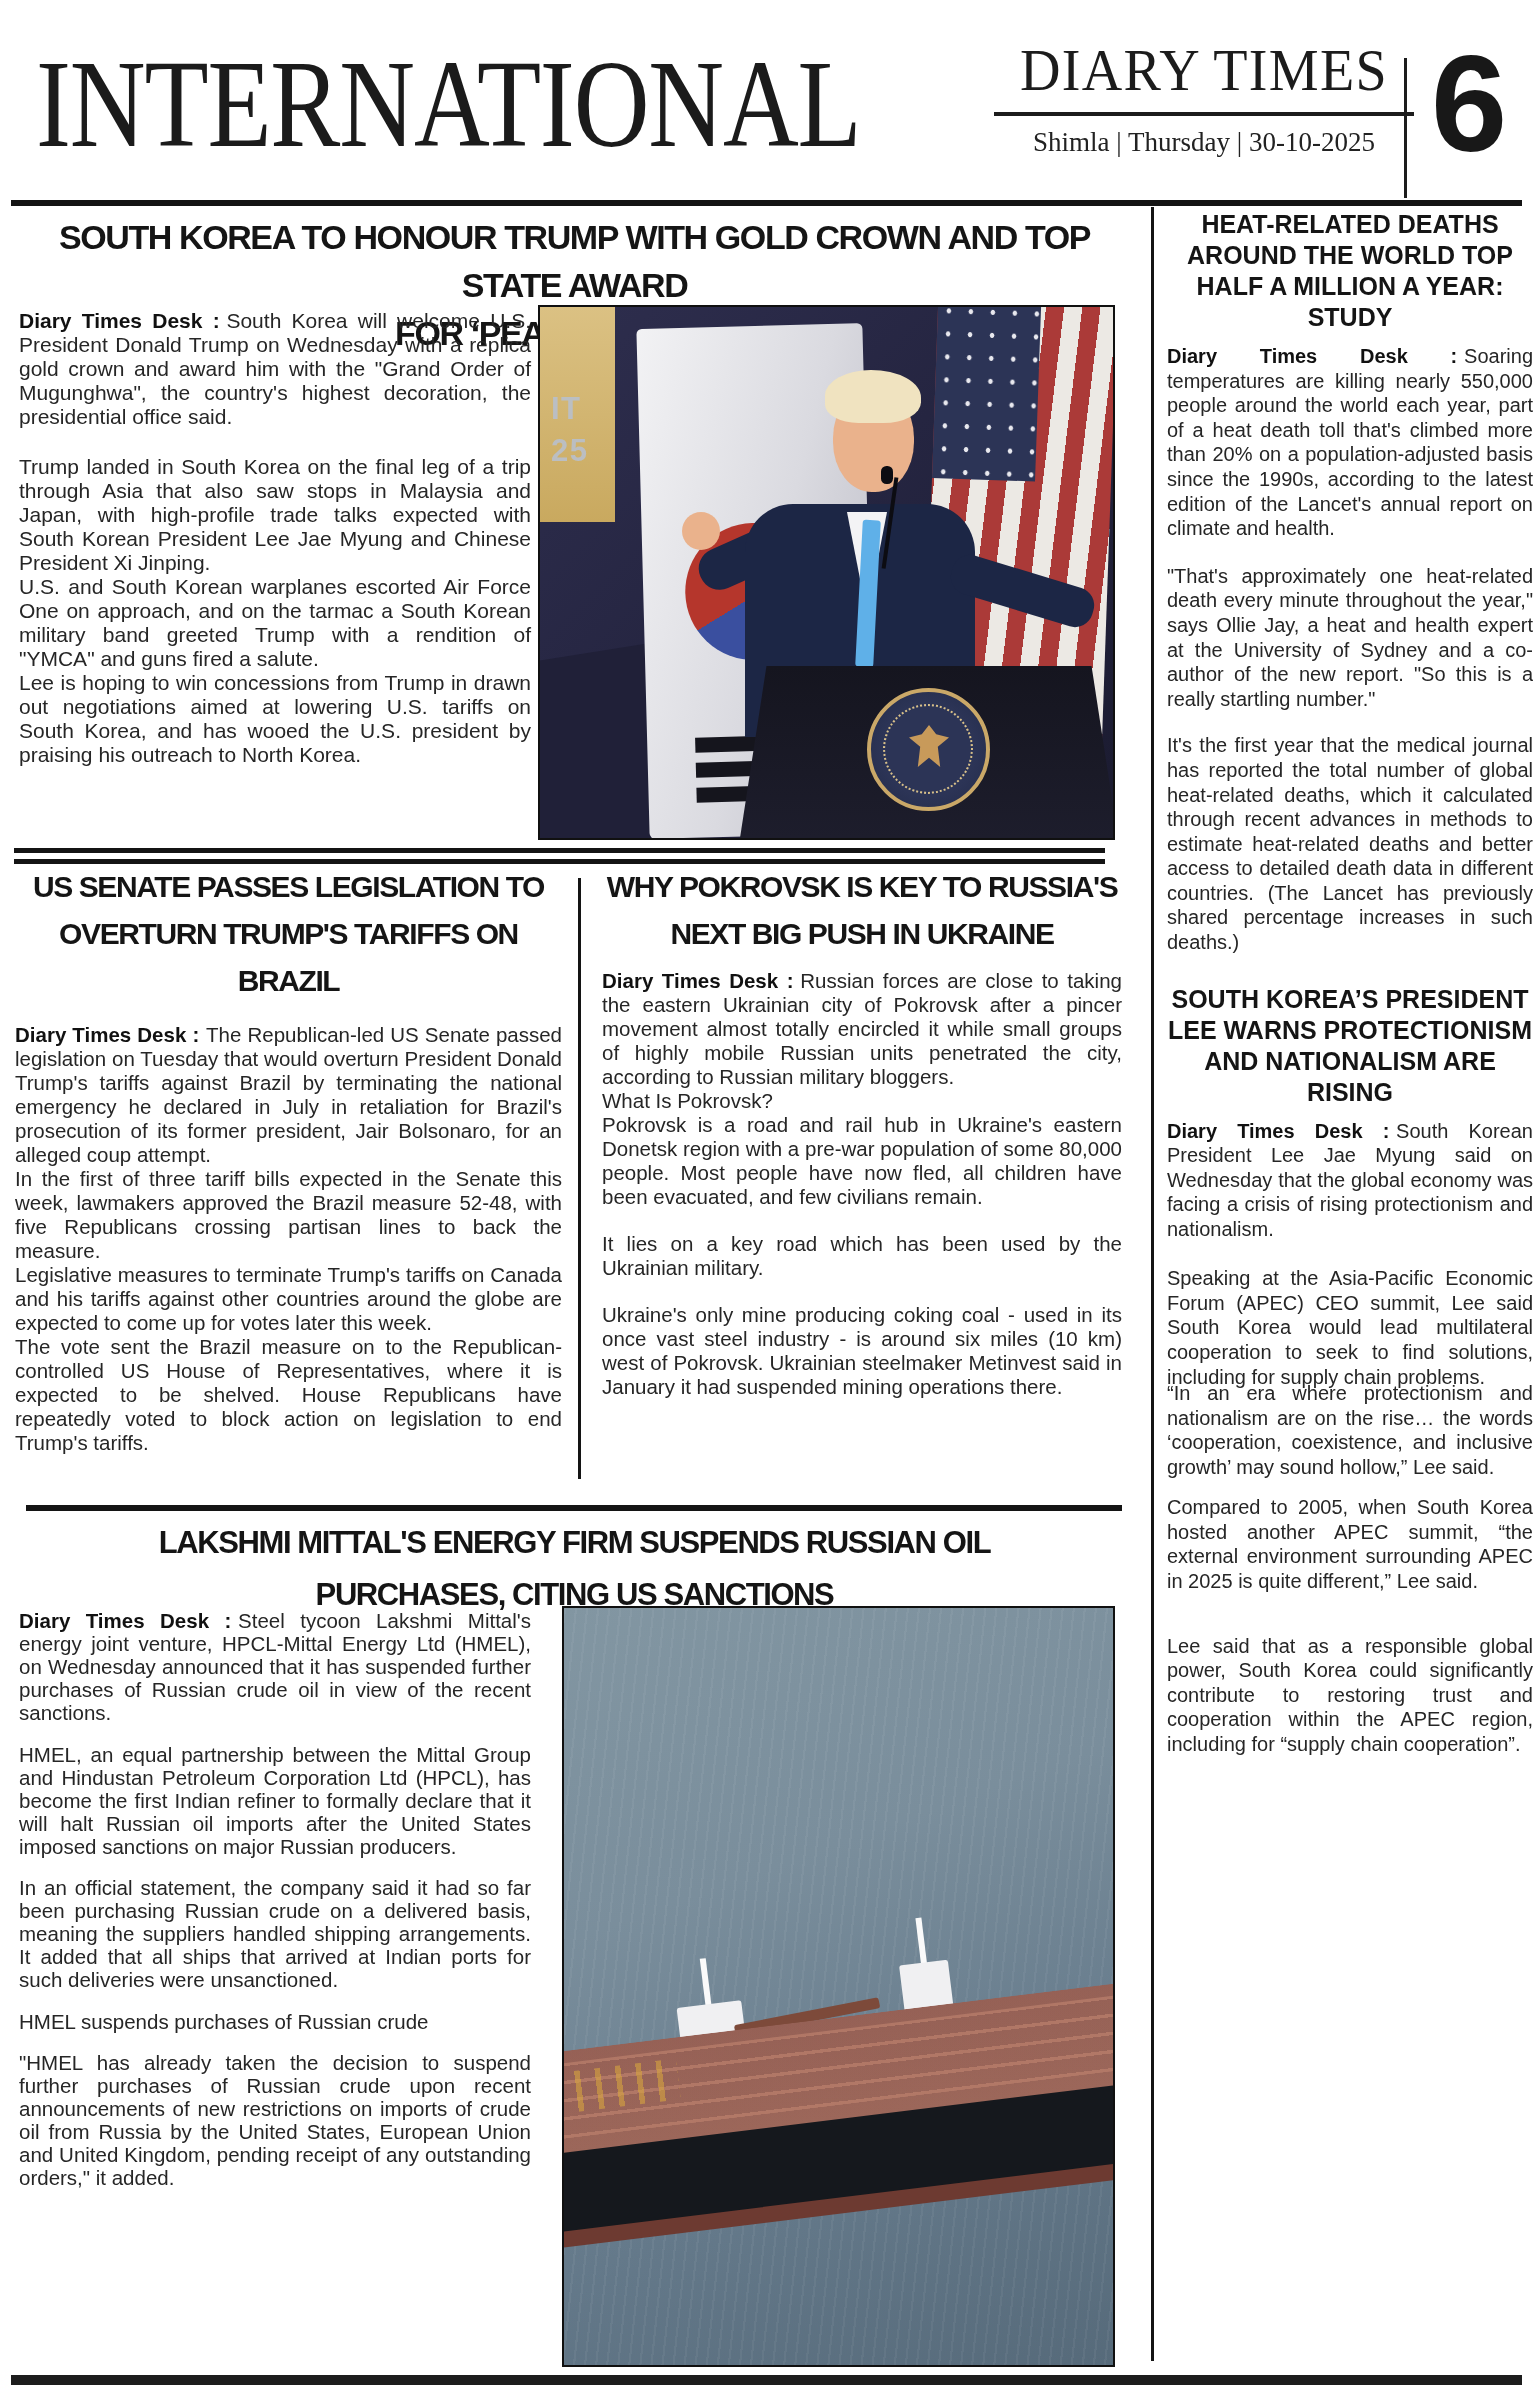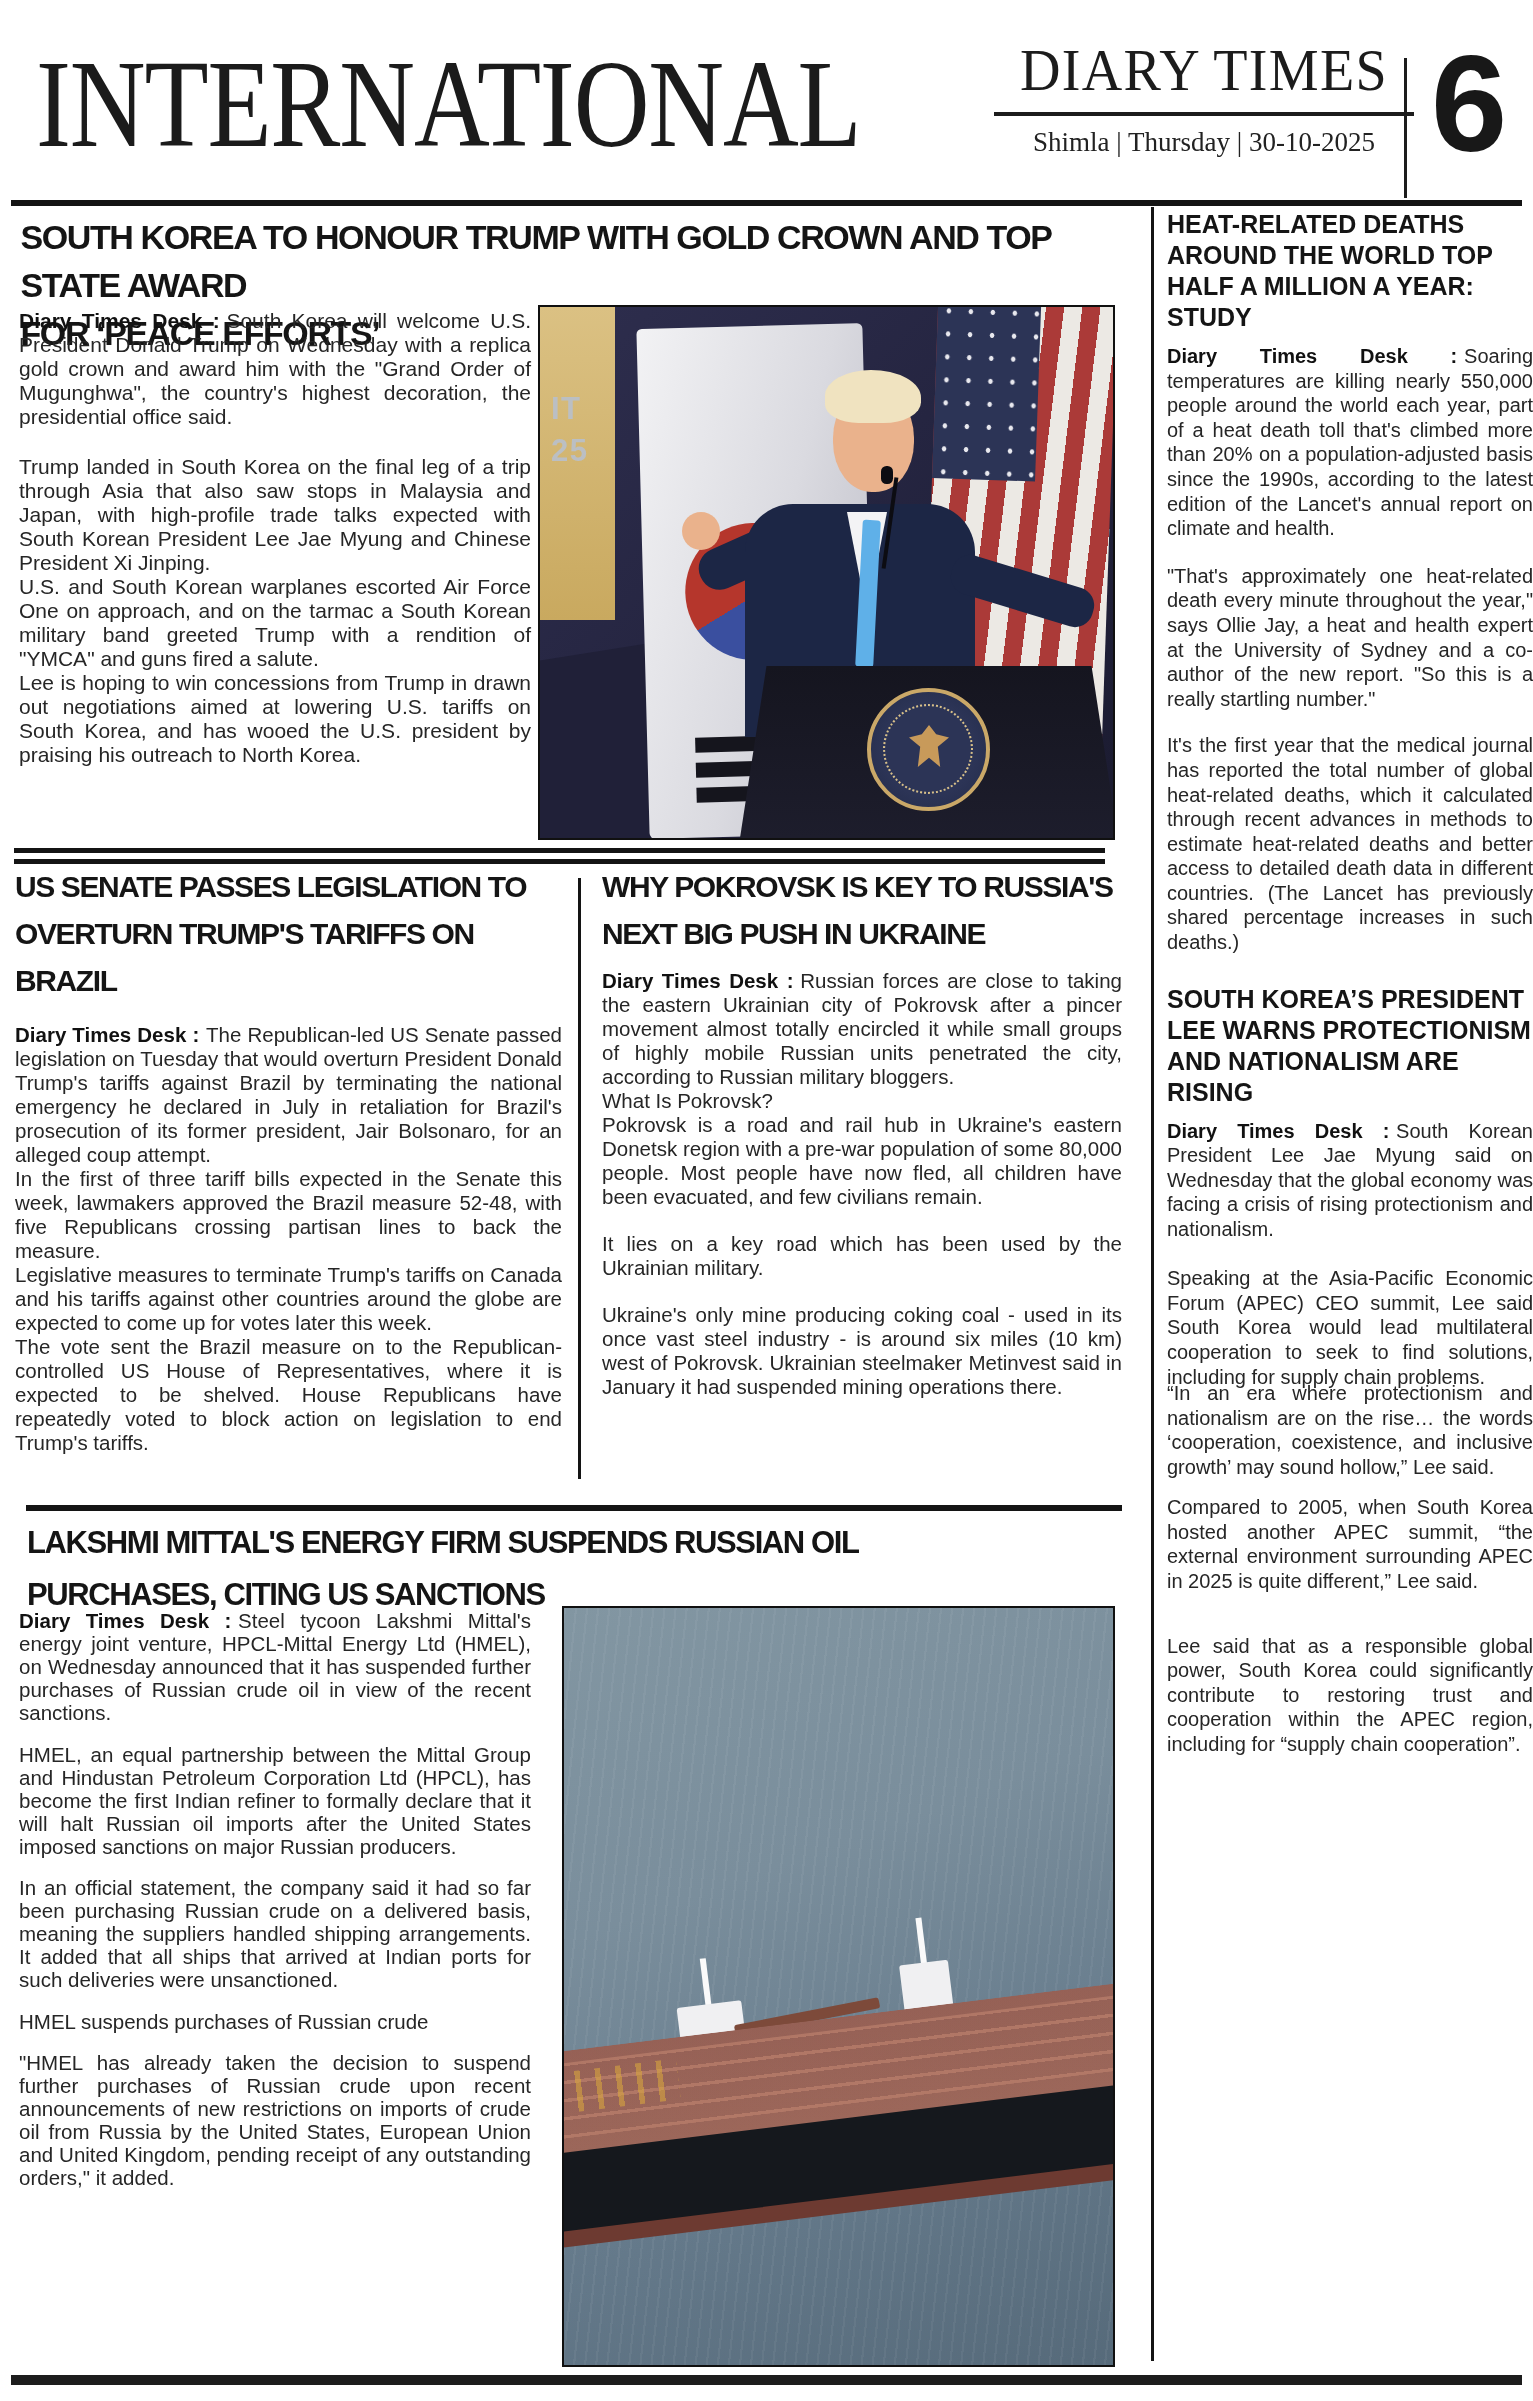--- a/index.html
+++ b/index.html
@@ -19,21 +19,21 @@
      font-size:137px;font-weight:800;color:#181818;line-height:1.1;}
   .top-rule{position:absolute;left:11px;top:200px;width:1511px;height:6.2px;background:#141414;}
   
   .dbl-rule{position:absolute;left:13.7px;top:848px;width:1091px;}
   .dbl-rule .bar{height:4.8px;background:#141414;margin-bottom:6.2px;}
   .v-rule-cols{position:absolute;left:578px;top:878px;width:2.7px;height:601px;background:#141414;}
   .mid-rule{position:absolute;left:26px;top:1505px;width:1096px;height:5.5px;background:#141414;}
   .v-rule-sidebar{position:absolute;left:1151px;top:207px;width:2.7px;height:2154px;background:#141414;}
   .bottom-rule{position:absolute;left:11px;top:2375px;width:1511px;height:9.6px;background:#1d1d1d;}
   
-  h2{margin:0;font-weight:800;color:#151515;}
+  h2{margin:0;font-weight:800;color:#151515;text-align:center;}
   .hl{display:block;}
   .art1-head{position:absolute;left:20.5px;top:213px;width:1108px;font-size:34px;line-height:48px;letter-spacing:-1.4px;}
   .col-head{font-size:30px;line-height:47px;letter-spacing:-1.4px;}
   .art6-head{position:absolute;left:27px;top:1517px;width:1095px;font-size:31px;line-height:52px;letter-spacing:-1.4px;}
   .side-head{font-size:25px;line-height:31px;letter-spacing:0;}
   
   .body-col p{margin:0;text-align:justify;}
   .lead{font-weight:700;color:#111;margin-right:6.8px;}
   .art1-body{position:absolute;left:19px;top:309px;width:512px;font-size:21px;line-height:24px;}
   .art1-body p + p{margin-top:0;}
@@ -48,21 +48,21 @@
   .sidebar{position:absolute;left:1167px;top:209px;width:366px;}
   .sidebar .body{margin-top:11px;font-size:20px;line-height:24.6px;}
   .sidebar .body p{margin:0;text-align:justify;}
   .s1-body p.g1{margin-top:23px;} .s1-body p.g2{margin-top:22px;}
   .s2-head{margin-top:29px;}
   .s2-body p.m1{margin-top:24.6px;} .s2-body p.m2{margin-top:66px;} .s2-body p.m3{margin-top:44px;}
   .s2-body p.m4{margin-top:66px;} .s2-body p.m5{margin-top:40px;}
   
   .photo1{position:absolute;left:538px;top:305px;width:577px;height:535px;border:2.7px solid #101010;
      box-sizing:border-box;overflow:hidden;background:linear-gradient(135deg,#2e2e4e 0%,#23233e 55%,#1b1b30 100%);}
-  .gold-panel{position:absolute;left:0;top:0;width:75px;height:313px;
+  .gold-panel{position:absolute;left:0;top:0;width:75px;height:215px;
      background:linear-gradient(180deg,#dbc183,#c9a95f);}
   .gold-text{position:absolute;left:11px;top:81px;font-size:31px;font-weight:700;color:#b9c0cc;
      letter-spacing:1.4px;line-height:42px;opacity:.9;}
   .gold-text span{display:block;}
   .monitor{position:absolute;left:-20.5px;top:341px;width:198px;height:205px;background:#202038;
      transform:skewY(-9deg);}
   .kflag{position:absolute;left:103px;top:19px;width:226px;height:510px;border-radius:5.5px;
      transform:rotate(-1.5deg);
      background:linear-gradient(105deg,#f2f2f4 0%,#dadae0 55%,#bcbcc6 100%);}
   .taeguk{position:absolute;left:42px;top:197px;width:137px;height:137px;border-radius:50%;

